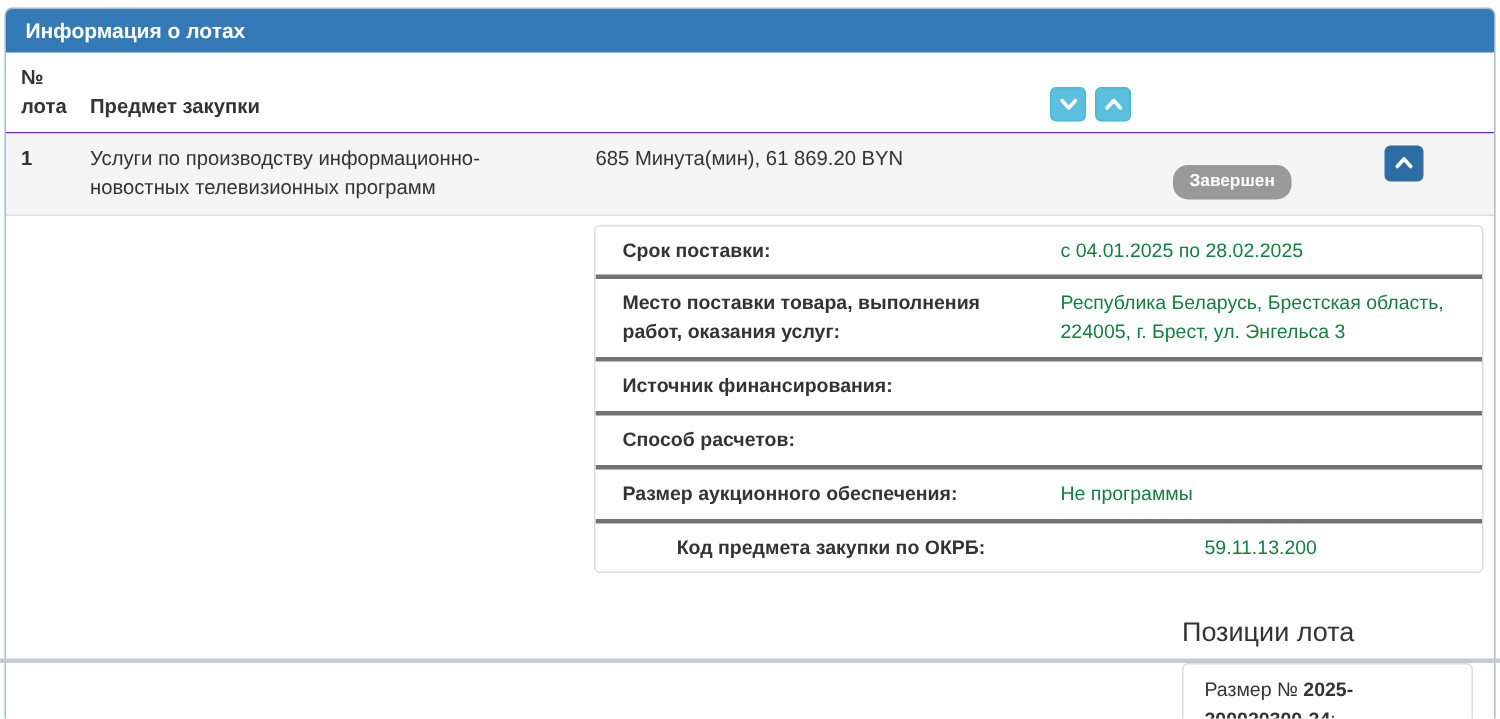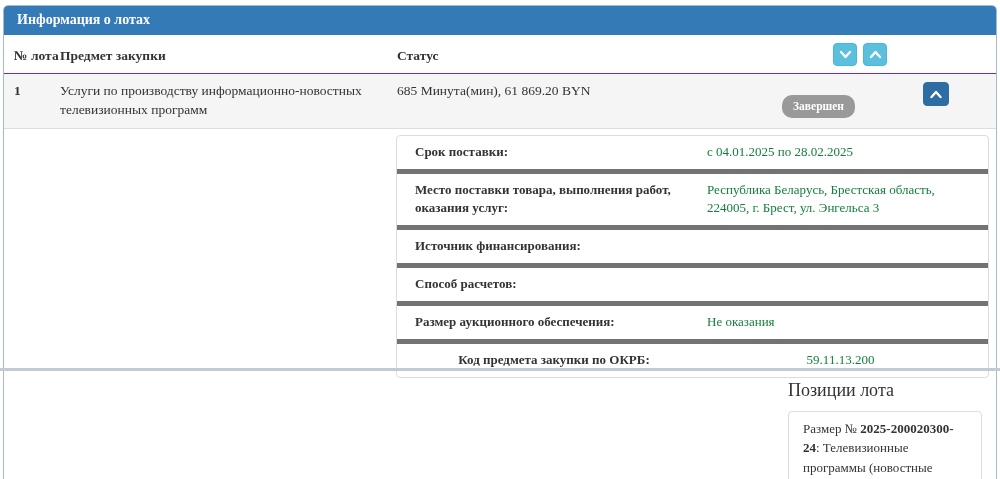--- a/index.html
+++ b/index.html
@@ -3,21 +3,21 @@
 <meta charset="utf-8">
 <style>
   * { box-sizing: border-box; margin: 0; padding: 0; }
   html, body {
     width: 1000px; height: 479px;
     font-family: "Liberation Sans", sans-serif;
     background: #ffffff;
     color: #333;
     overflow: hidden;
   }
-  .page { position: relative; width: 1000px; height: 371px; font-family: Liberation Serif, serif; }
+  .page { position: relative; width: 1000px; height: 442px; }
   .bottom-edge {
     position: absolute; left: 0; right: 0; bottom: 0;
     height: 3px; background: #c2cbd2;
   }
 
   
   .panel {
     position: absolute; top: 5px; left: 3px; right: 3px;
     border: 1px solid #a3bccb;
     border-radius: 5px;
@@ -93,39 +93,39 @@
   .expanded { padding: 6px 7px 0 392px; }
   .details-table {
     border: 1px solid #dddddd;
     border-radius: 4px;
     background: #fff;
     overflow: hidden;
   }
   .detail-row {
     display: grid;
     grid-template-columns: 310px 1fr;
-    border-bottom: 5px solid #737373;
+    border-bottom: 3px solid #737373;
   }
   .detail-row:last-child { border-bottom: none; text-align: center; }
   .detail-label {
     padding: 7px 14px 7px 18px;
     font-weight: bold;
     font-size: 13px;
     line-height: 1.45;
     color: #333;
   }
   .detail-value {
     padding: 7px 14px 7px 0;
     font-size: 13px;
     line-height: 1.45;
     color: #15803d;
   }
 
   .positions-heading {
-    margin: 2px 7px 0 392px;
+    margin: 29px 7px 0 392px;
     font-size: 18px;
     font-weight: 400;
     color: #333;
   }
   .position-box {
     margin: 10px 7px 0 392px;
     border: 1px solid #dddddd;
     border-radius: 4px;
     padding: 7px 14px;
     font-size: 13px;
@@ -141,21 +141,20 @@
 
   <div class="panel">
 
     <div class="panel-heading">
       <span>Информация о лотах</span>
     </div>
 
     <div class="lot-grid lot-table-header">
       <div>№ лота</div>
       <div class="col-subject">Предмет закупки</div>
-      <div>Статус</div>
       <div class="header-controls">
         <button class="btn-info">
           <span style="display:inline-flex">
             <svg width="13" height="9" viewBox="0 0 13 9">
                 <polyline points="2,2 6.5,7 11,2" fill="none" stroke="#ffffff" stroke-width="2.4" stroke-linecap="round" stroke-linejoin="round"></polyline>
               </svg>
           </span>
         </button>
         <button class="btn-info">
           <span style="display:inline-flex">
@@ -196,21 +195,21 @@
           <div class="detail-value">Республика Беларусь, Брестская область, 224005, г. Брест, ул. Энгельса 3</div>
         </div>
         <div class="detail-row">
           <div class="detail-label">Источник финансирования:</div>
         </div>
         <div class="detail-row">
           <div class="detail-label">Способ расчетов:</div>
         </div>
         <div class="detail-row">
           <div class="detail-label">Размер аукционного обеспечения:</div>
-          <div class="detail-value">Не оказания</div>
+          <div class="detail-value">Не программы</div>
         </div>
         <div class="detail-row">
           <div class="detail-label">Код предмета закупки по ОКРБ:</div>
           <div class="detail-value">59.11.13.200</div>
         </div>
       </div>
 
       <div class="positions-heading">Позиции лота</div>
 
       <div class="position-box">

